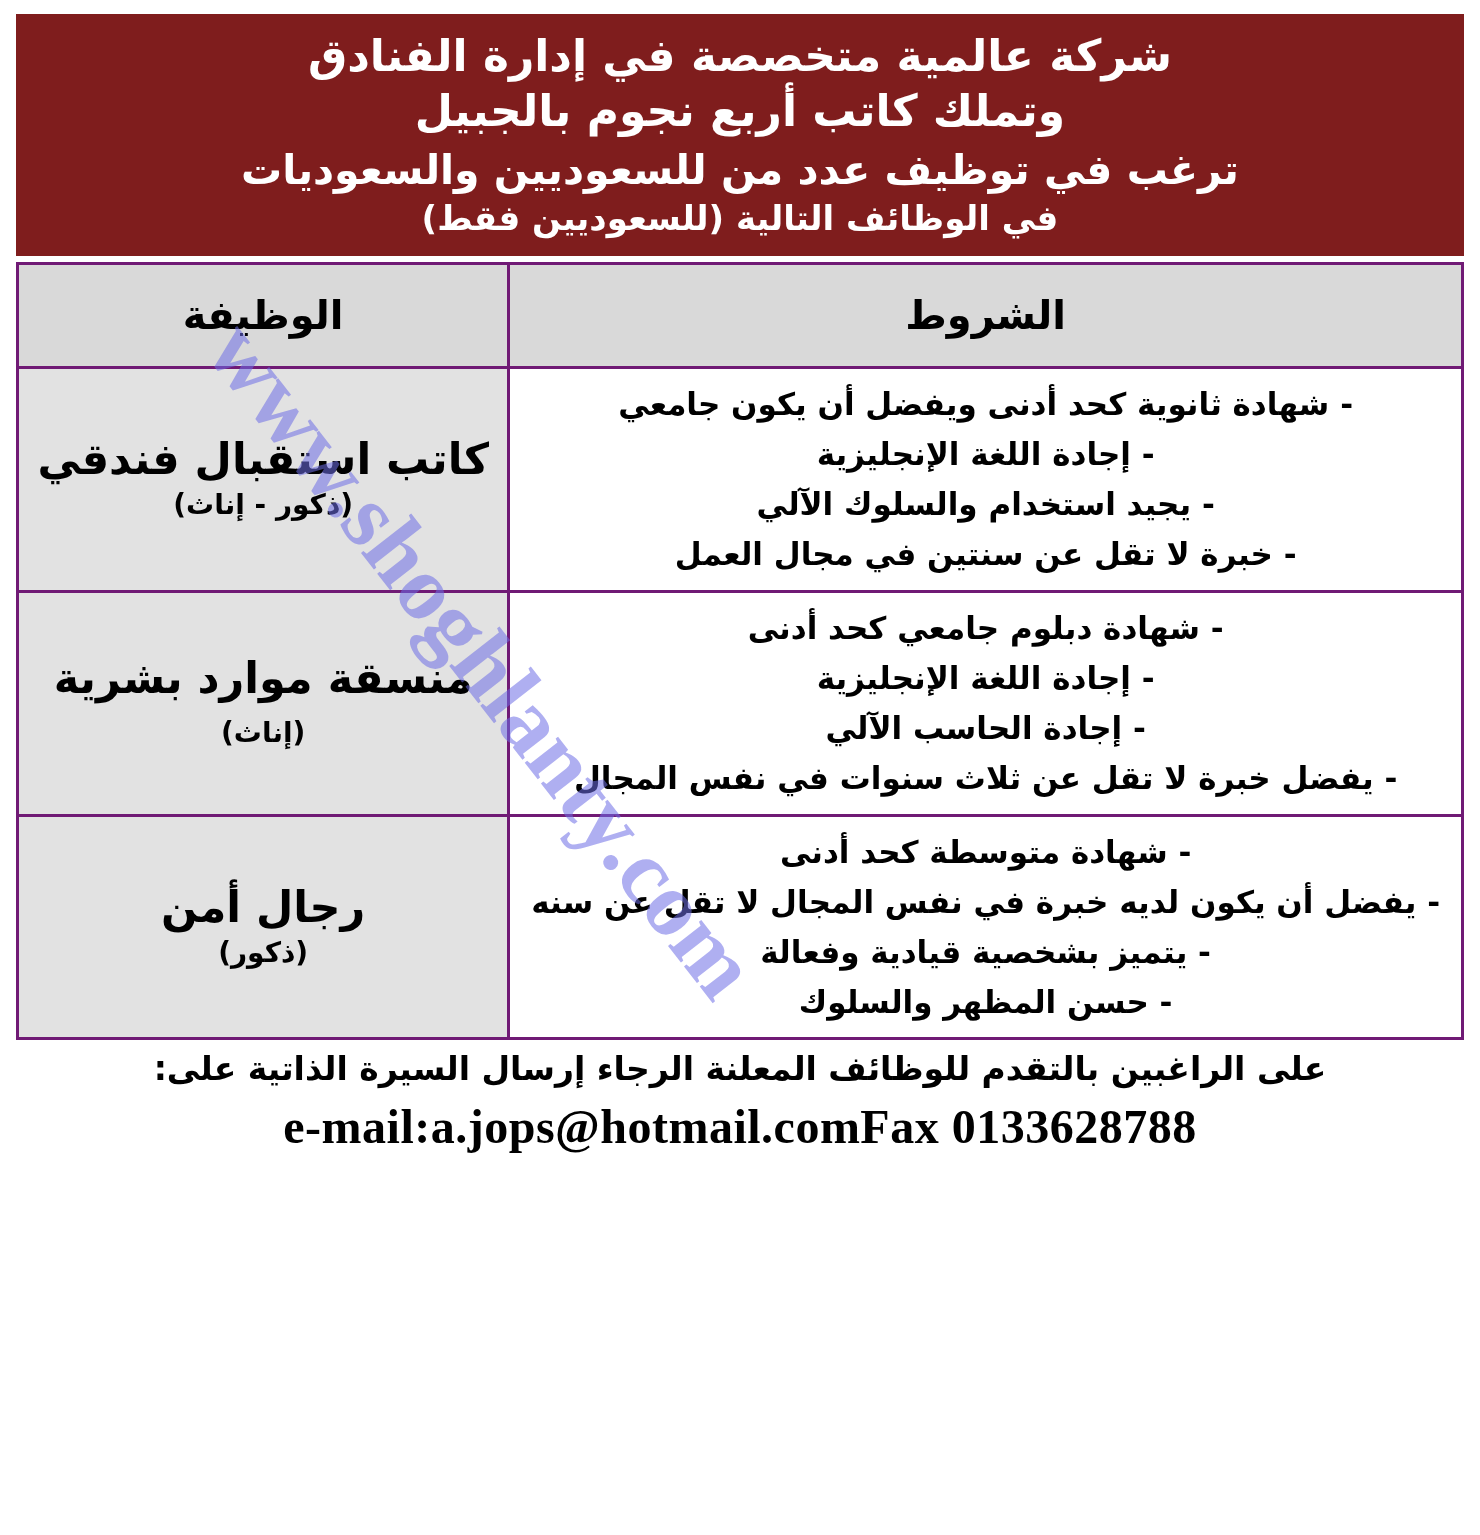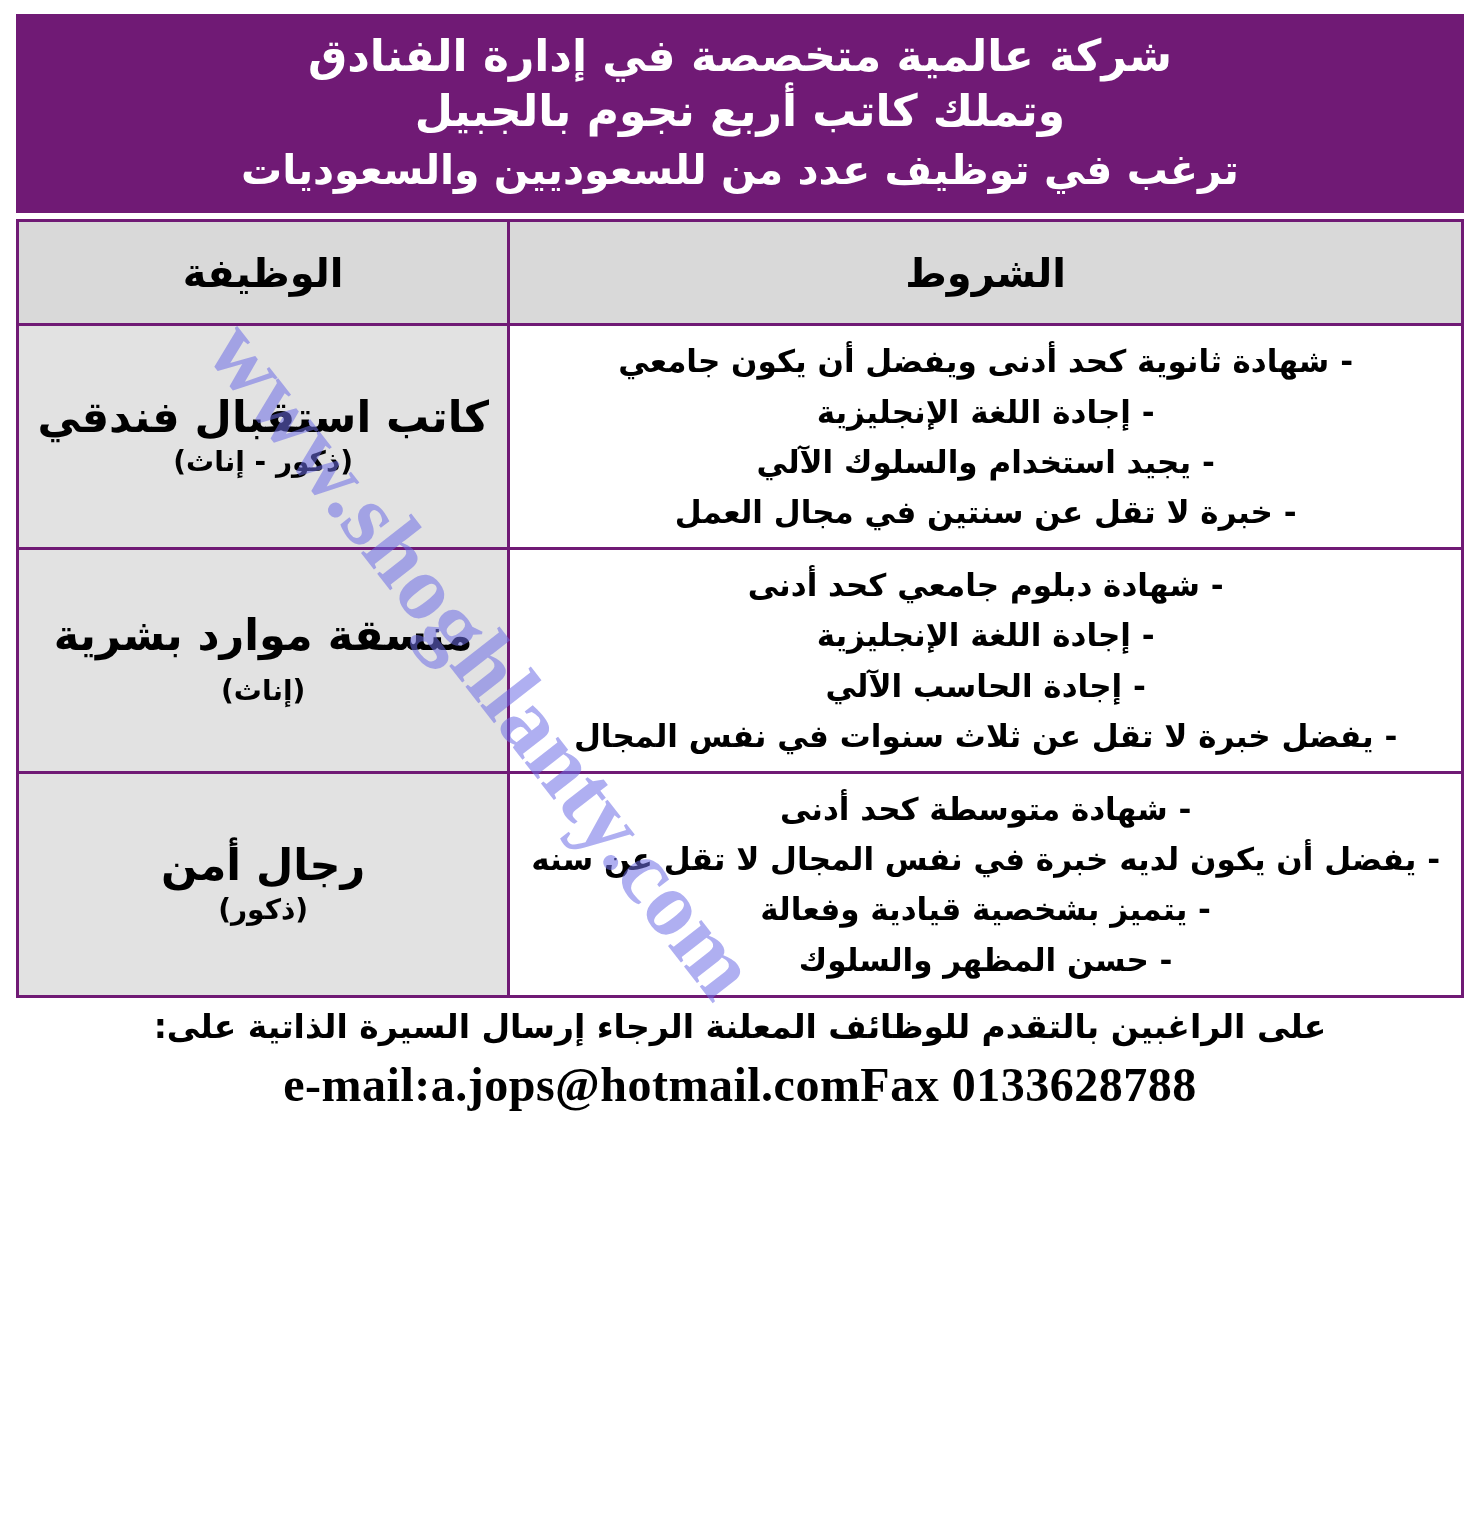--- a/index.html
+++ b/index.html
@@ -16,21 +16,21 @@
     width: 1480px;
     height: 1535px;
     background: #ffffff;
     box-sizing: border-box;
     padding: 14px 16px 10px 16px;
     overflow: hidden;
   }
 
   
   .header {
-    background: #701a75;
+    background: #7f1d1d;
     color: #ffffff;
     text-align: center;
     padding: 14px 10px 16px 10px;
     box-sizing: border-box;
   }
   .header .line1 {
     font-size: 44px;
     font-weight: bold;
     line-height: 1.25;
     letter-spacing: 0px;
@@ -157,20 +157,21 @@
 </style>
 </head>
 <body>
 
 <div class="page">
 
   <div class="header">
     <div class="line1">شركة عالمية متخصصة في إدارة الفنادق</div>
     <div class="line2">وتملك كاتب أربع نجوم بالجبيل</div>
     <div class="line3">ترغب في توظيف عدد من للسعوديين والسعوديات</div>
+    <div class="line4">في الوظائف التالية (للسعوديين فقط)</div>
   </div>
 
   <table class="jobs">
     <colgroup>
       <col class="col-cond">
       <col class="col-job">
     </colgroup>
     <thead>
       <tr>
         <th class="head-cond">الشروط</th>

